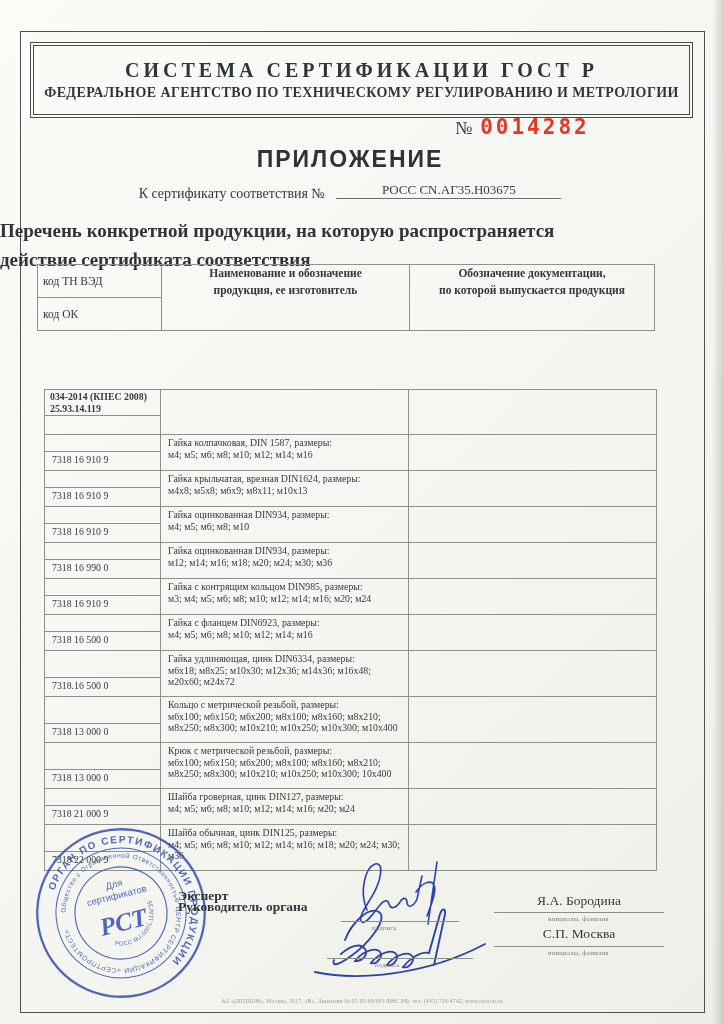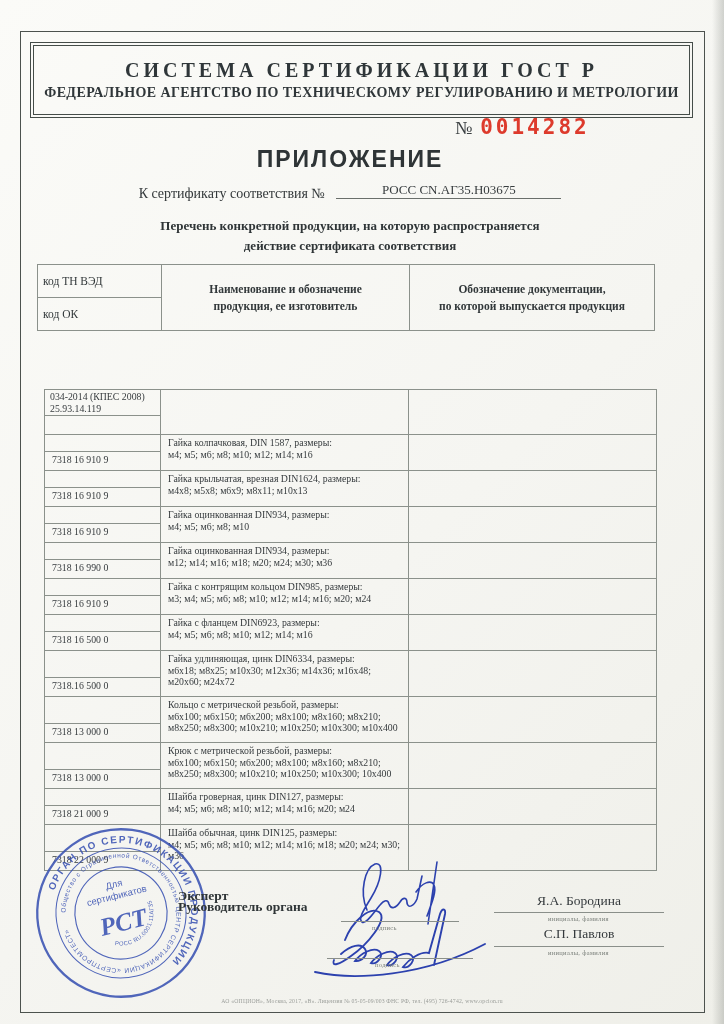--- a/index.html
+++ b/index.html
@@ -46,53 +46,53 @@
   }
   .cert-line{
     position:absolute;left:0;top:186px;width:700px;text-align:center;font-size:14px;
   }
   .cert-line .lbl{color:#33383a;}
   .cert-line .val{
     display:inline-block;min-width:225px;border-bottom:1px solid #6a6f6b;
     font-size:13px;position:relative;top:-4px;margin-left:8px;text-align:center;color:#383d3f;
   }
   .purpose{
-    position:absolute;left:0;top:216px;width:700px;text-align:center;
-    font-weight:bold;font-size:13px;line-height:1.55;color:#2f3537;
+    position:absolute;left:0;top:216px;width:700px;text-align:left;
+    font-weight:bold;font-size:19px;line-height:1.55;color:#2f3537;
   }
   
   .htable{
     position:absolute;left:37px;top:264px;width:618px;height:67px;
     border:1px solid #8b918b;box-sizing:border-box;
     display:grid;grid-template-columns:123px 248px 1fr;
     font-size:11.5px;color:#32383a;
   }
   .hc1{display:flex;flex-direction:column;}
   .hc1 div{flex:1;display:flex;align-items:center;padding-left:5px;}
   .hc1 div:first-child{border-bottom:1px solid #8b918b;}
   .hc2,.hc3{
     border-left:1px solid #8b918b;display:flex;flex-direction:column;
-    justify-content:center;align-items:center;text-align:center;font-weight:bold;line-height:1.45;
+    justify-content:flex-start;align-items:center;text-align:center;font-weight:bold;line-height:1.45;
   }
   
   .dtable{
     position:absolute;left:44px;top:389px;width:613px;
     border:1px solid #8b918b;box-sizing:border-box;font-size:9.8px;color:#363b3e;
   }
   .drow{
     display:grid;grid-template-columns:116px 248px 1fr;
     border-bottom:1px solid #8b918b;
   }
   .drow:last-child{border-bottom:none;}
   .dc1{display:flex;flex-direction:column;border-right:1px solid #8b918b;}
   .dc1 .oka{flex:1;min-height:14px;border-bottom:1px solid #8b918b;padding:1px 0 1px 5px;line-height:11.5px;}
   .dc1 .okb{height:16px;padding:2px 0 0 7px;line-height:11px;}
   .dc2{border-right:1px solid #8b918b;padding:2px 4px 3px 7px;line-height:11.5px;}
   .dc3{min-width:10px;}
-  .r2l{min-height:33px;} .r3l{min-height:45px;} .r1st{min-height:38px;}
+  .r2l{min-height:33px;} .r3l{min-height:45px;} .r1st{min-height:38px;font-weight:bold;}
   
   .role{position:absolute;font-weight:bold;font-size:13.5px;color:#2f3537;}
   .sigline{position:absolute;height:1px;background:#8a8f8a;}
   .tinylbl{position:absolute;font-size:6.5px;color:#7c817c;letter-spacing:.3px;}
   .pname{position:absolute;width:170px;text-align:center;font-size:13.5px;color:#34393c;}
   .imprint{
     position:absolute;left:0;top:997px;width:724px;text-align:center;
     font-size:6.5px;color:#9a9d99;transform:scale(.88);letter-spacing:.2px;
   }
   .stamp{position:absolute;left:32px;top:824px;opacity:.88;}
@@ -331,18 +331,18 @@
 
   <div class="sigline" style="left:341px;top:921px;width:118px;"></div>
   <div class="tinylbl" style="left:372px;top:924px;">подпись</div>
   <div class="sigline" style="left:327px;top:958px;width:146px;"></div>
   <div class="tinylbl" style="left:375px;top:961px;">подпись</div>
 
   <div class="pname" style="left:494px;top:893px;">Я.А. Бородина</div>
   <div class="sigline" style="left:494px;top:912px;width:170px;"></div>
   <div class="tinylbl" style="left:548px;top:915px;">инициалы, фамилия</div>
 
-  <div class="pname" style="left:494px;top:926px;">С.П. Павлов</div>
+  <div class="pname" style="left:494px;top:926px;">С.П. Москва</div>
   <div class="sigline" style="left:494px;top:946px;width:170px;"></div>
   <div class="tinylbl" style="left:548px;top:949px;">инициалы, фамилия</div>
 
   <div class="imprint">АО «ОПЦИОН», Москва, 2017, «В».  Лицензия № 05-05-09/003 ФНС РФ, тел. (495) 726-4742, www.opcion.ru</div>
 </div>
 
 </body></html>

